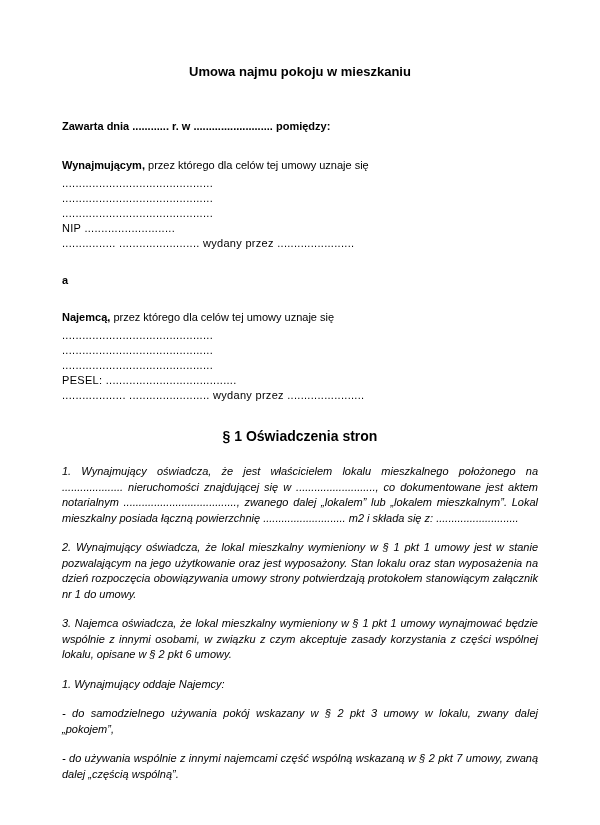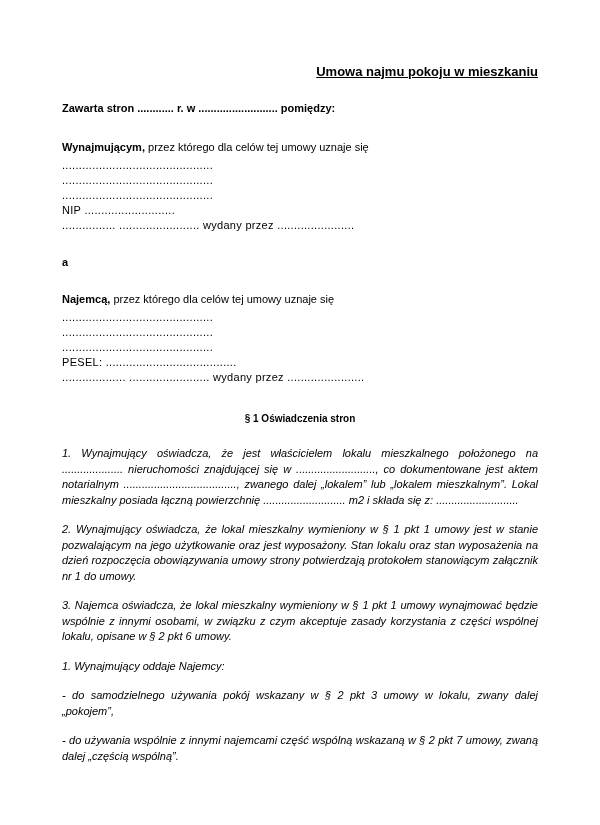--- a/index.html
+++ b/index.html
@@ -12,51 +12,50 @@
     width: 600px;
     min-height: 825px;
     background: #ffffff;
     padding: 64px 62px 40px 62px;
     font-size: 11px;
     line-height: 15px;
   }
   .title {
     font-size: 13px;
     font-weight: bold;
-    text-align: right;
-    margin: 0 0 22px 0;
-    text-decoration: underline;
+    text-align: center;
+    margin: 0 0 40px 0;
   }
   .b { font-weight: bold; }
   .intro { margin: 0 0 24px 0; }
   .lead { margin: 0 0 3px 0; }
   .fill { margin: 0; letter-spacing: 0.3px; }
   .gap-after { margin-bottom: 22px; }
   .between { font-weight: bold; margin: 0 0 22px 0; }
   .section-heading {
-    font-size: 10px;
+    font-size: 14px;
     font-weight: bold;
     text-align: center;
     margin: 26px 0 20px 0;
   }
   .para {
     text-align: justify;
     margin: 0 0 14px 0;
     line-height: 15.5px;
     font-style: italic;
   }
 </style>
 </head>
 <body>
 
 <div class="page">
 
   <h1 class="title">Umowa najmu pokoju w mieszkaniu</h1>
 
-  <p class="intro b">Zawarta stron ............ r. w .......................... pomiędzy:</p>
+  <p class="intro b">Zawarta dnia ............ r. w .......................... pomiędzy:</p>
 
   <p class="lead"><strong>Wynajmującym,</strong> <span>przez którego dla celów tej umowy uznaje się</span></p>
   <p class="fill">.............................................</p>
   <p class="fill">.............................................</p>
   <p class="fill">.............................................</p>
   <p class="fill">NIP ...........................</p>
   <p class="fill gap-after">................ ........................ wydany przez .......................</p>
 
   <p class="between">a</p>
 

